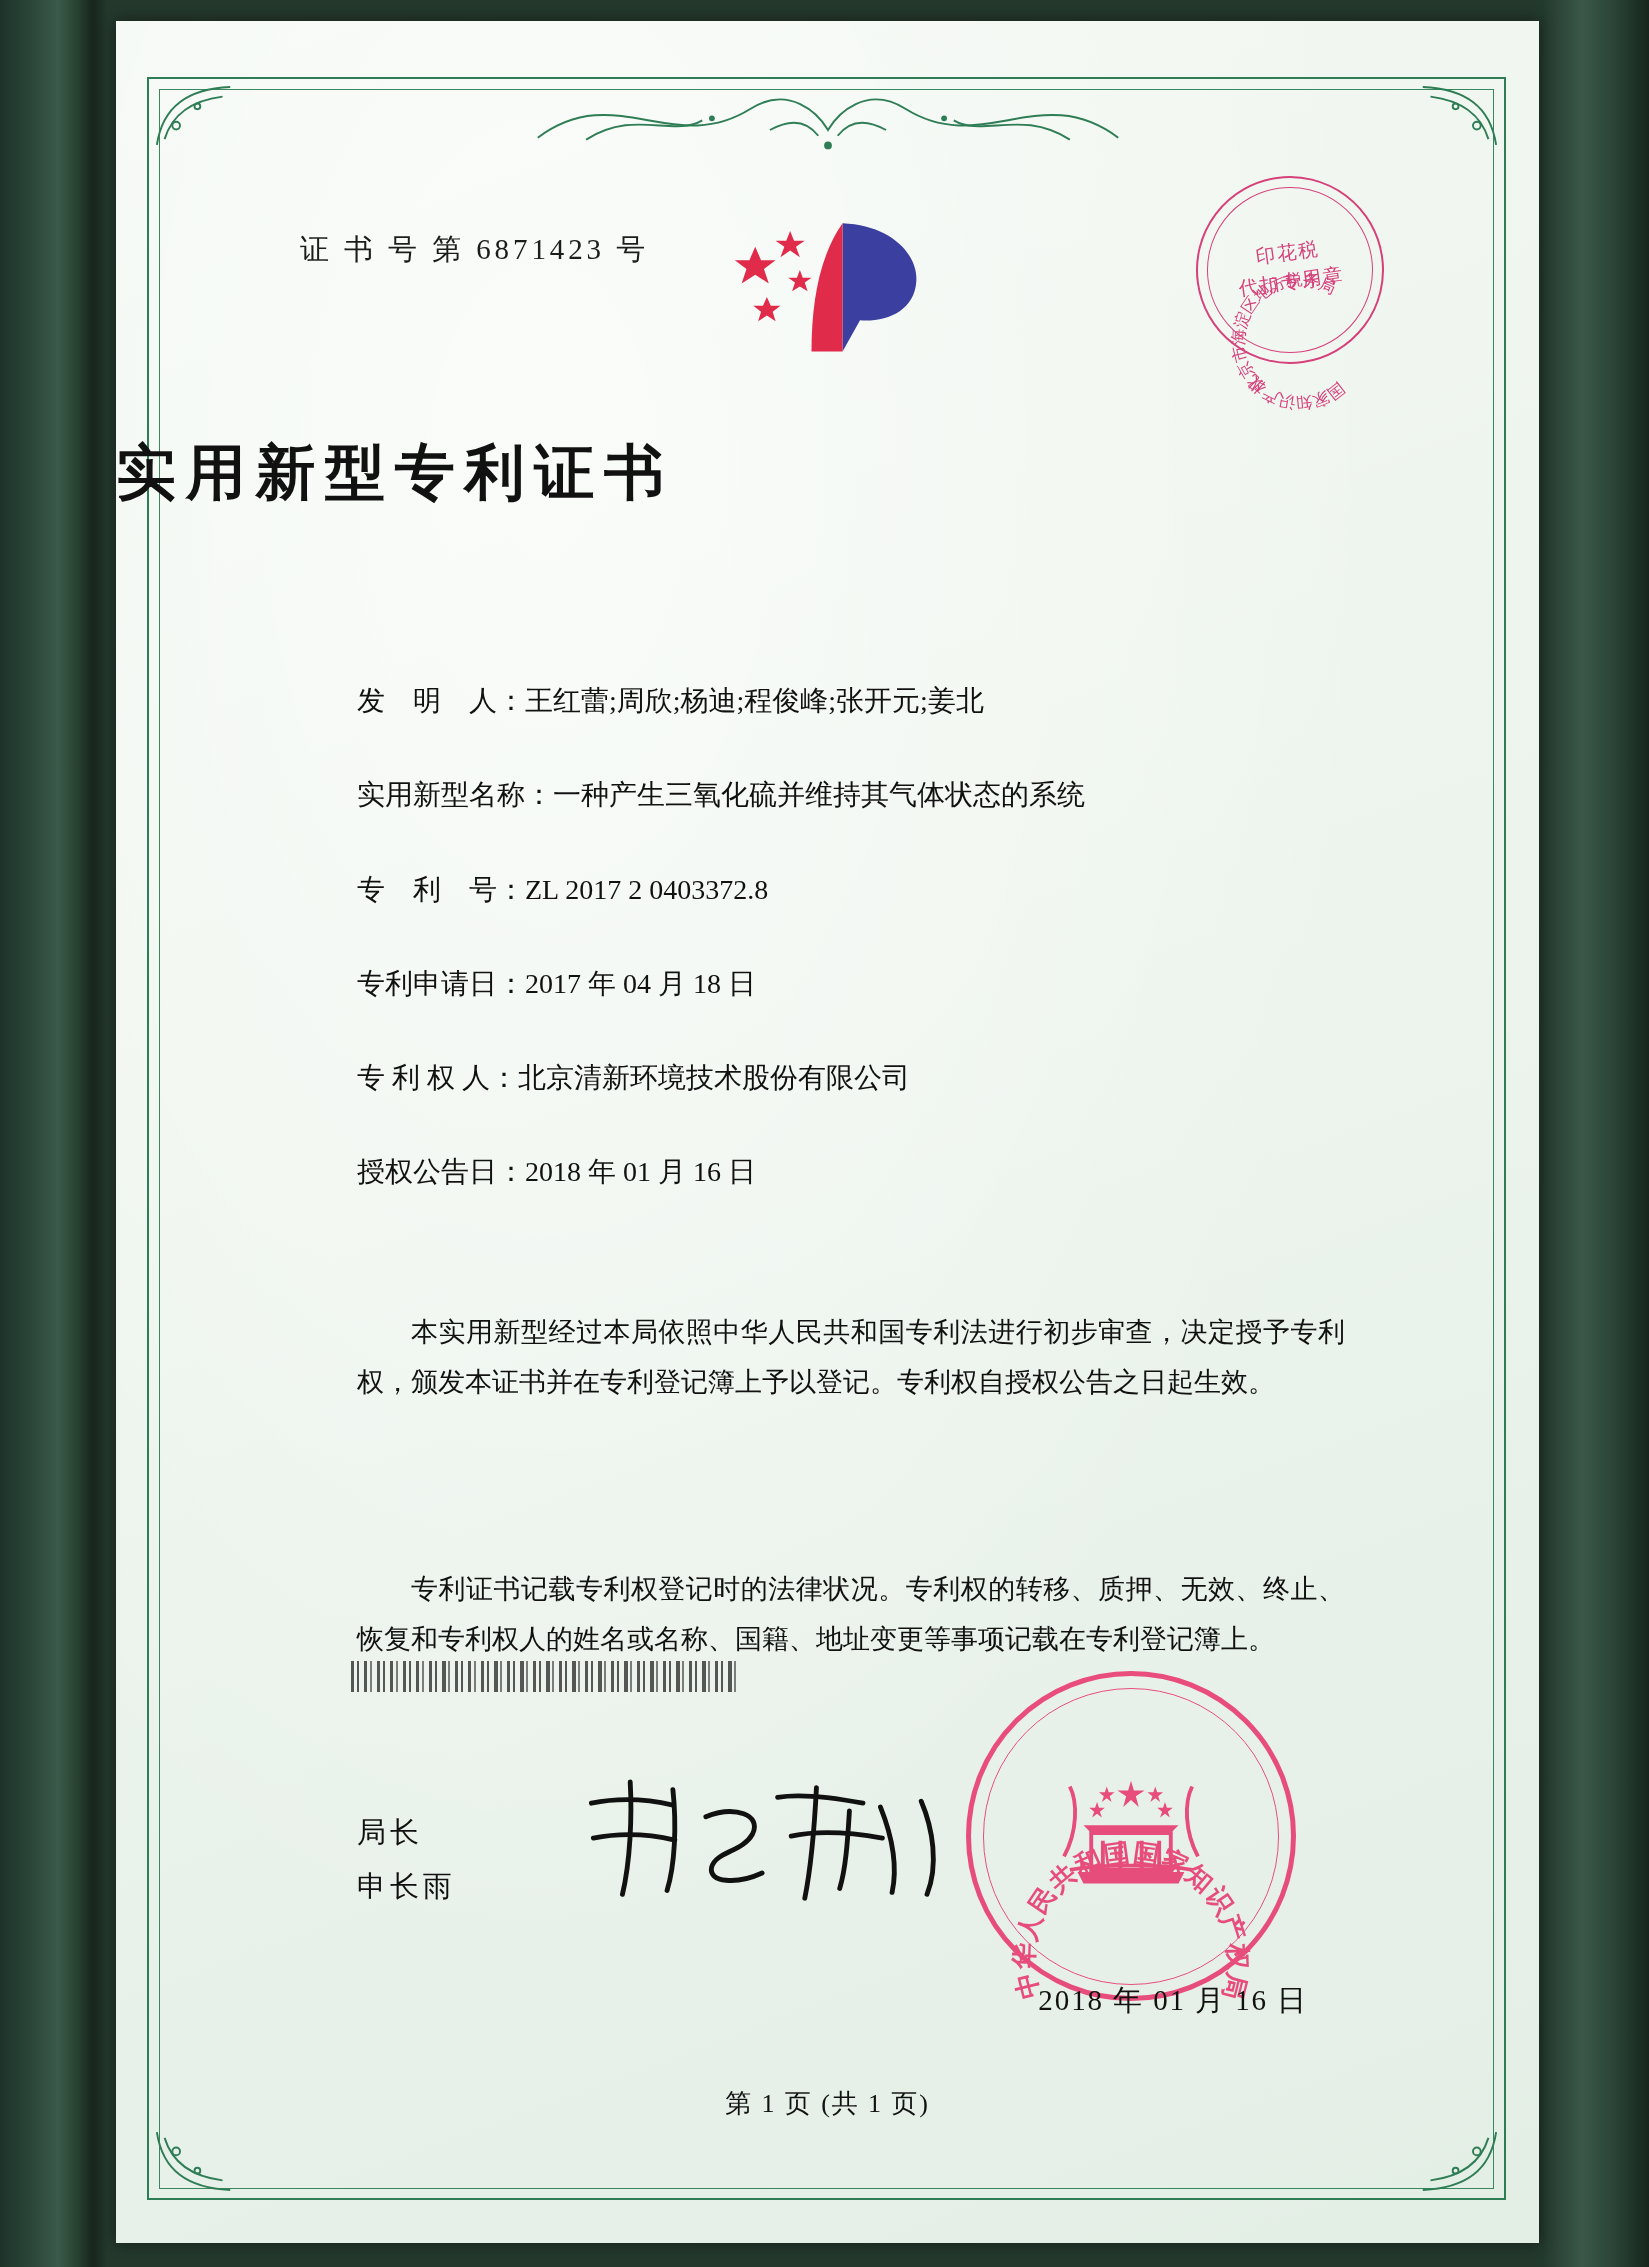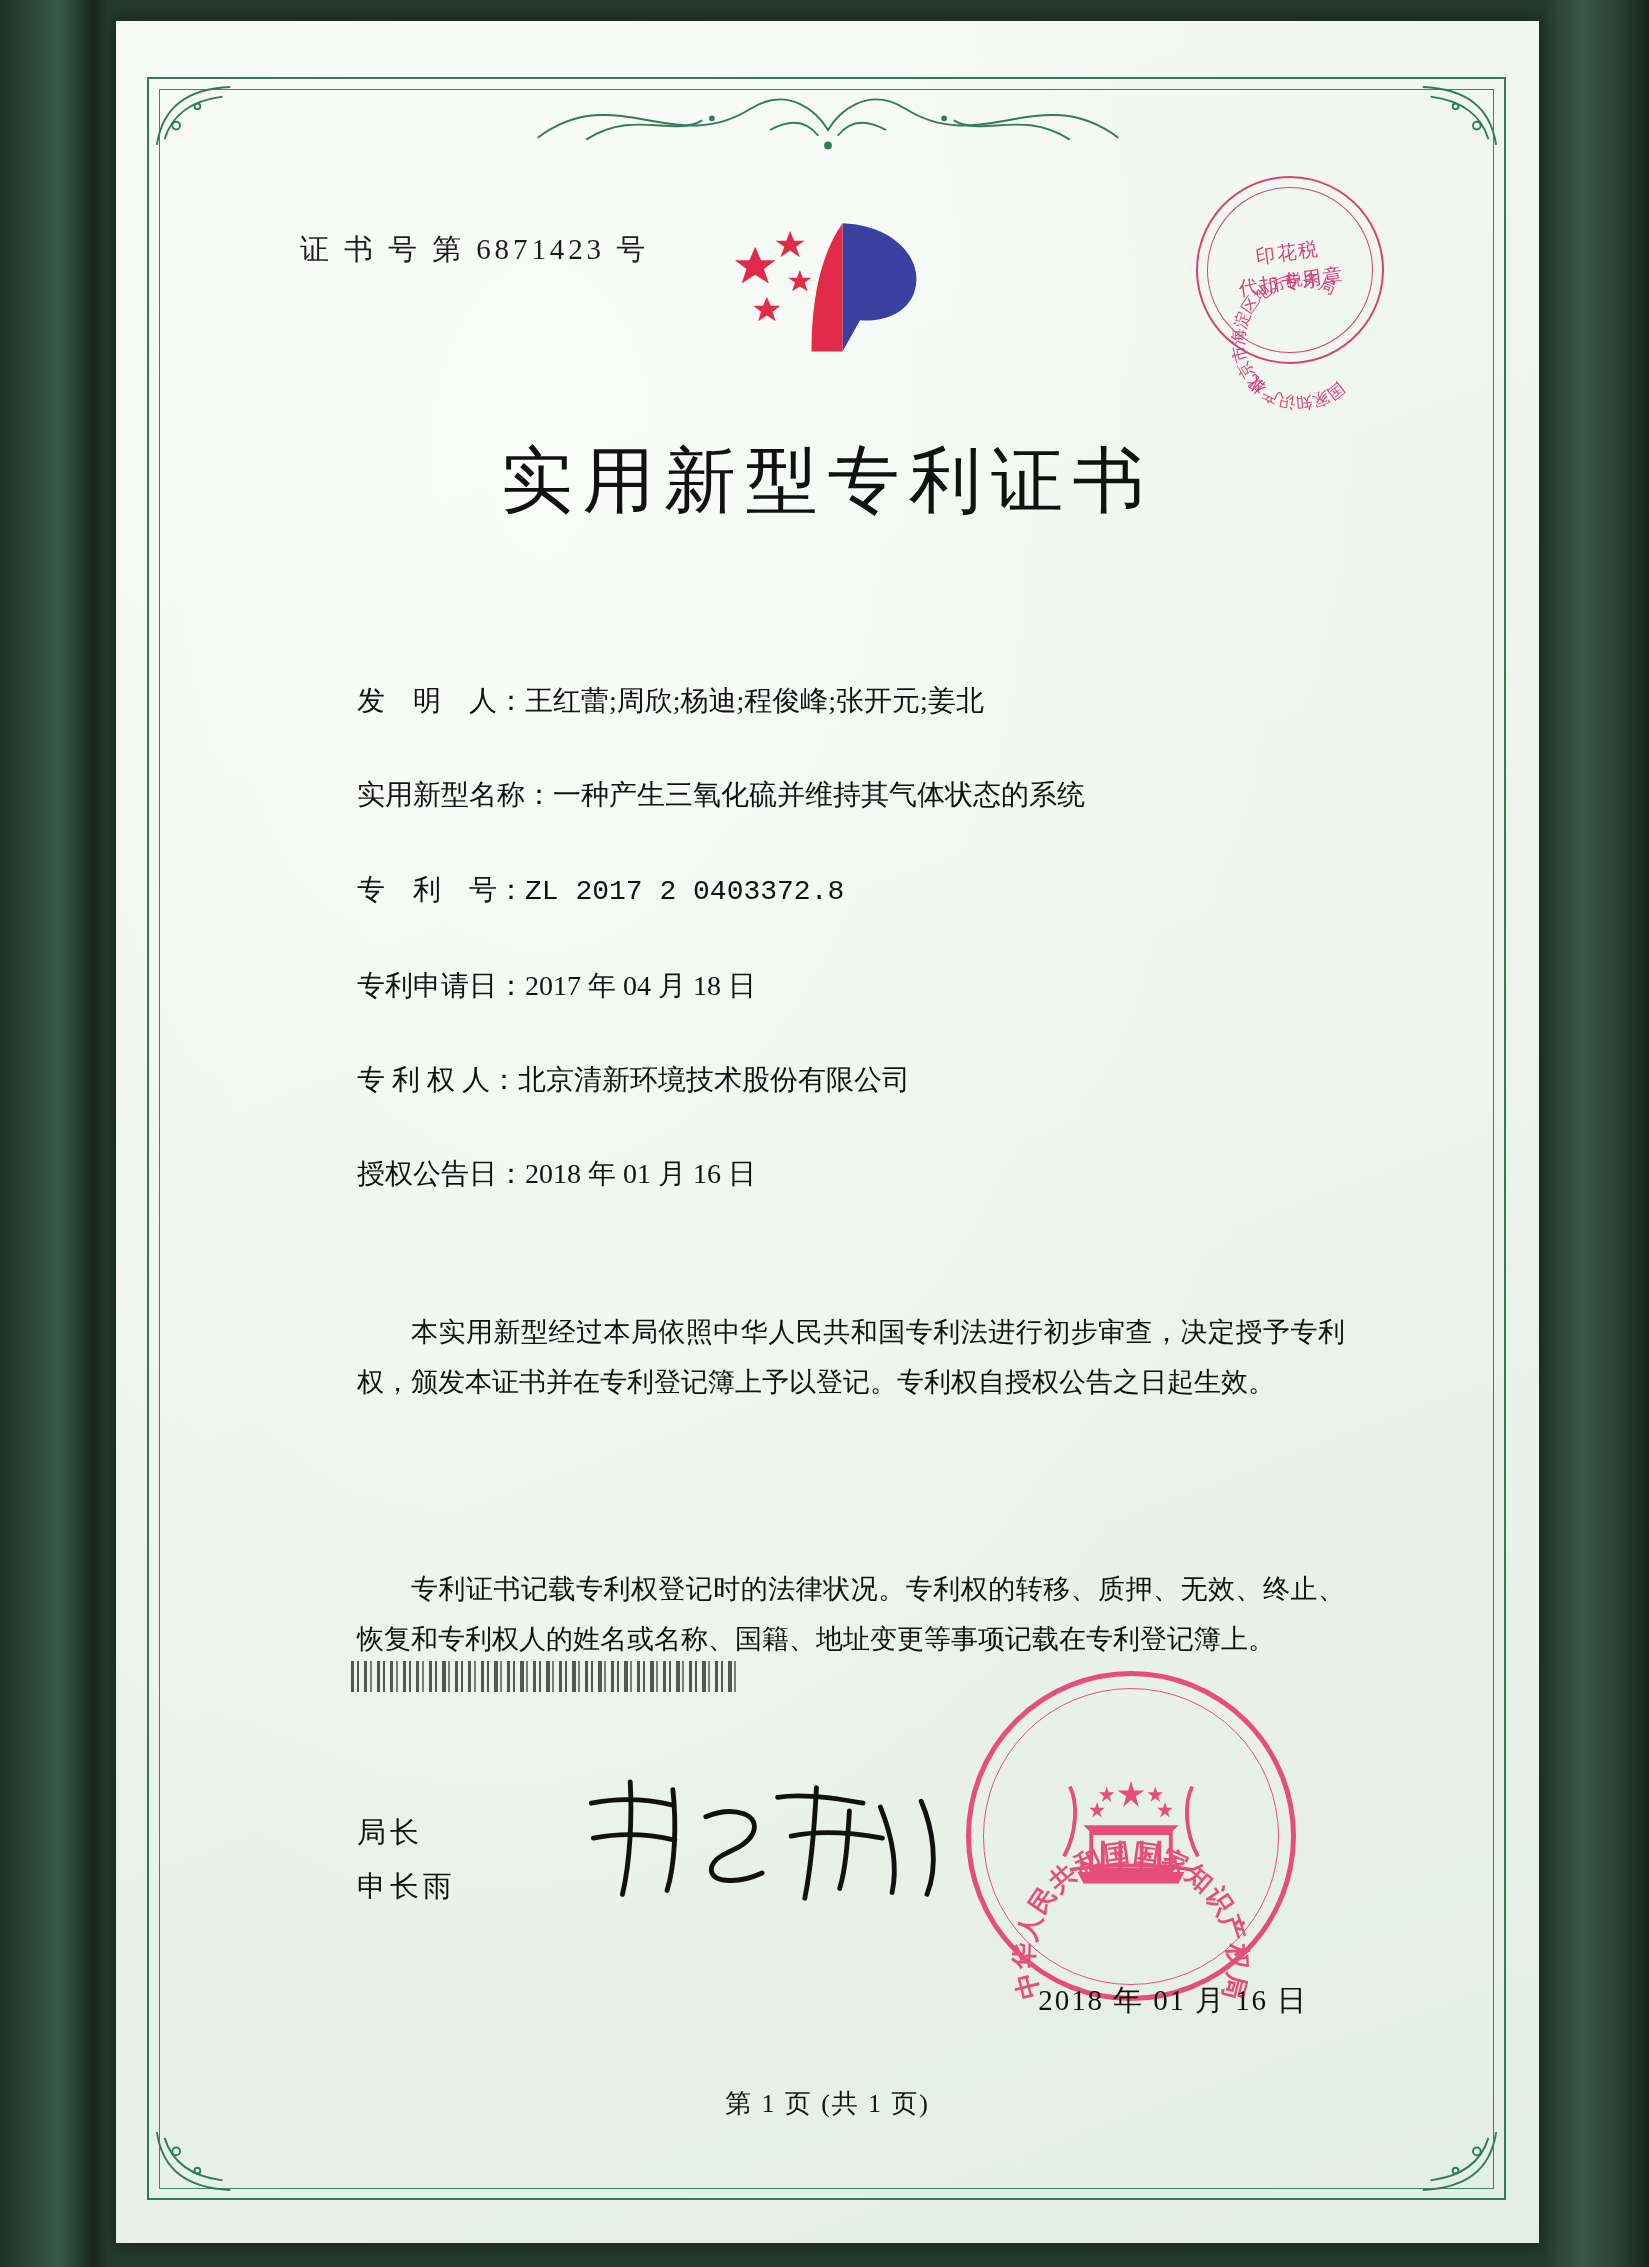--- a/index.html
+++ b/index.html
@@ -84,30 +84,30 @@
   }
   .tax-stamp .arc{
     position:absolute;left:50%;top:50%;width:0;height:0;
   }
   .tax-stamp .arc span{
     position:absolute;font-size:16.5px;font-family:"DejaVu Sans",sans-serif;
     transform-origin:0 72px;
   }
 
   .title{
-    position:absolute;left:0;right:0;top:412px;text-align:center;
-    font-size:72px;font-weight:normal;letter-spacing:9.7px;color:#111;
+    position:absolute;left:0;right:0;top:412px;
+    font-size:60px;font-weight:bold;letter-spacing:9.7px;color:#111;
     font-family:"DejaVu Sans",sans-serif;
   }
 
   .fields{position:absolute;left:241px;top:660px;right:175px;}
   .field{font-size:28px;color:#111;margin-bottom:55px;line-height:1.4;}
   .field .lbl{letter-spacing:0px;}
   .field .val{letter-spacing:0px;}
-  .mono{font-family:Liberation Mono, monospace;letter-spacing:1.9px;}
+  .mono{font-family:Liberation Serif, serif;letter-spacing:1.9px;}
 
   .para{
     position:absolute;left:241px;right:194px;
     font-size:27px;line-height:50px;color:#111;text-align:justify;
   }
   .p1{top:1286px;}
   .p2{top:1390px;}
   .p3{top:1543px;}
   .para p{margin:0;text-indent:54px;}
 

